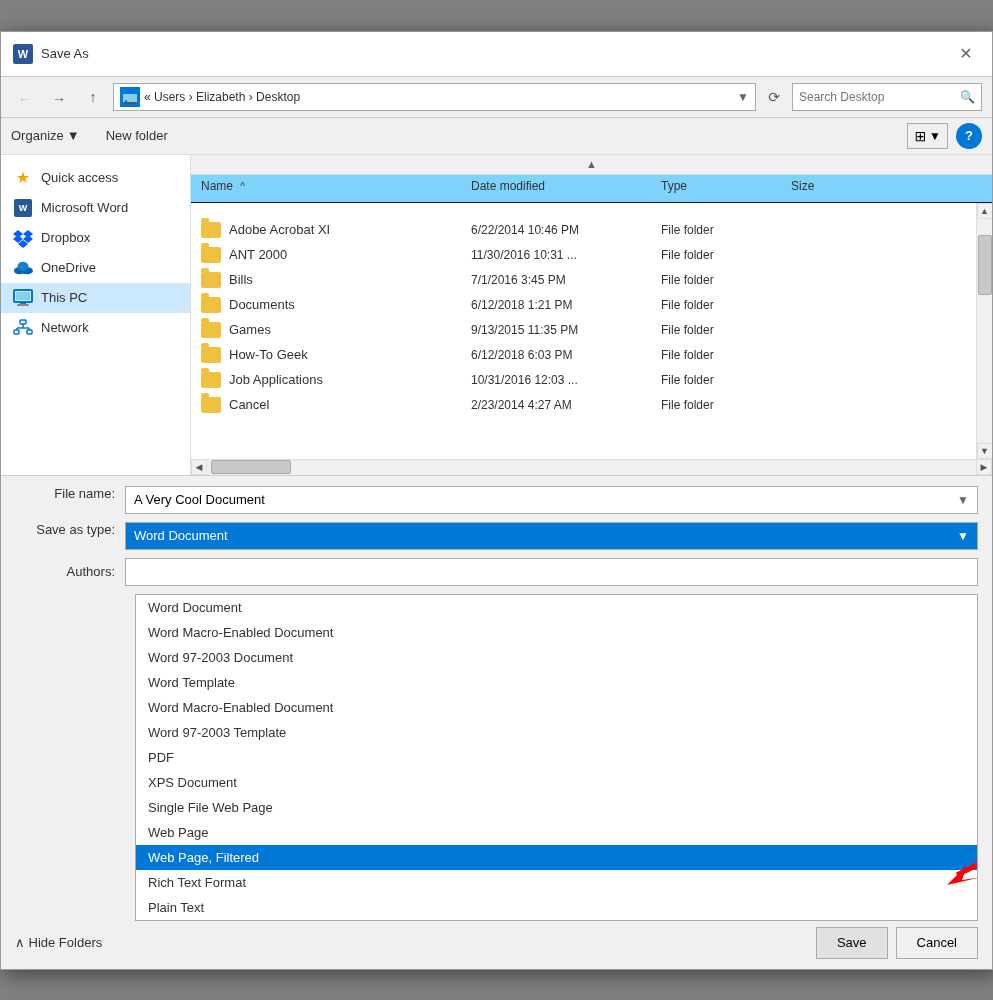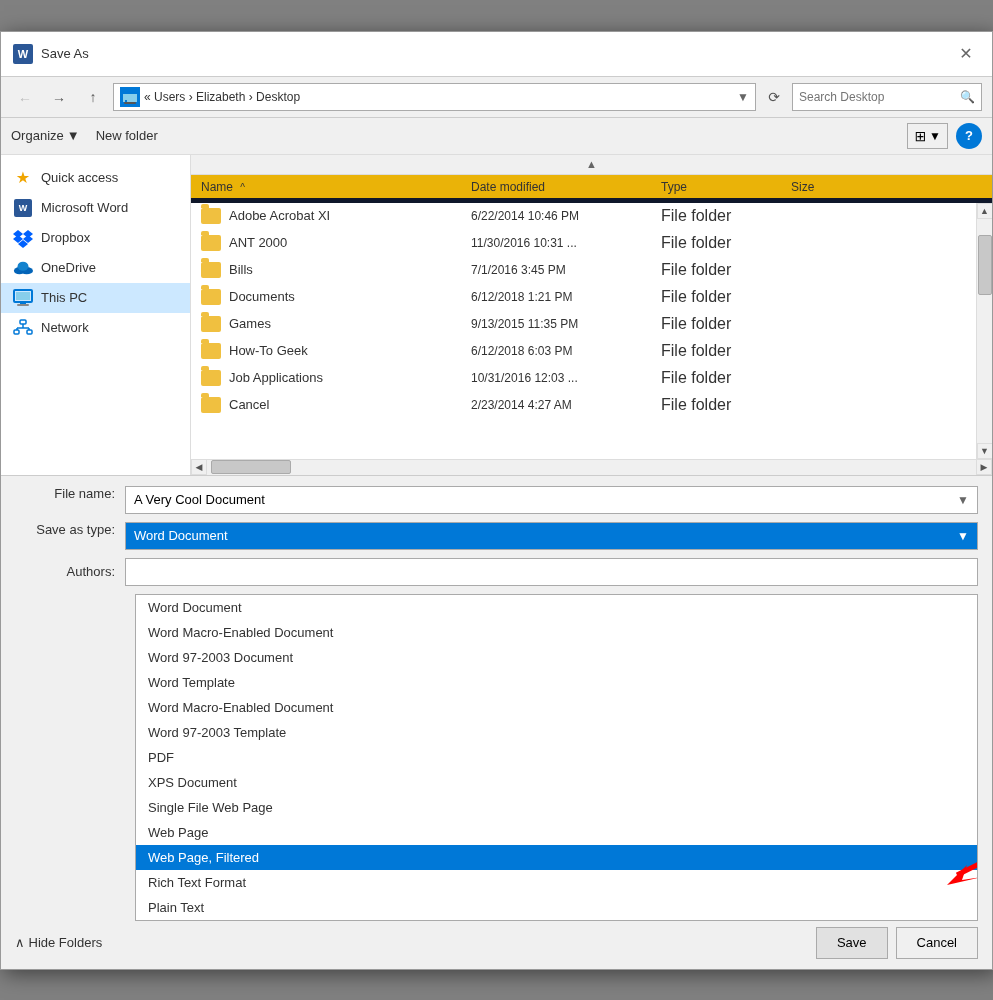--- a/index.html
+++ b/index.html
@@ -144,21 +144,21 @@
       background: #f0f0f0;
       padding: 5px 10px;
       display: flex;
       align-items: center;
       justify-content: space-between;
       border-bottom: 1px solid #ddd;
     }
     .action-bar-left {
       display: flex;
       align-items: flex-start;
-      gap: 16px;
+      gap: 26px;
     }
     .organize-btn {
       background: none;
       border: none;
       cursor: pointer;
       font-size: 13px;
       color: #333;
       display: flex;
       align-items: center;
       gap: 3px;
@@ -246,20 +246,21 @@
       font-size: 10px;
       margin-left: 4px;
     }
     .col-name { width: 270px; padding: 0 10px; flex-shrink: 0; cursor: pointer; }
     .col-date { width: 190px; padding: 0 10px; flex-shrink: 0; }
     .col-type { width: 130px; padding: 0 10px; flex-shrink: 0; }
     .col-size { width: 80px; padding: 0 10px; flex-shrink: 0; }
     .file-list {
       flex: 1;
       overflow-y: auto;
+      margin-top: 15px;
     }
     .file-row {
       display: flex;
       align-items: center;
       padding: 4px 0;
       cursor: pointer;
       border-bottom: 1px solid transparent;
     }
     .file-cell-name {
       width: 270px;
@@ -292,21 +293,21 @@
     .file-cell-date {
       width: 190px;
       padding: 0 10px;
       font-size: 12px;
       color: #333;
       flex-shrink: 0;
     }
     .file-cell-type {
       width: 130px;
       padding: 0 10px;
-      font-size: 16px;
+      font-size: 12px;
       color: #333;
       flex-shrink: 0;
     }
     .file-cell-size {
       width: 80px;
       padding: 0 10px;
       font-size: 12px;
       color: #333;
       flex-shrink: 0;
     }
@@ -462,27 +463,27 @@
       font-size: 13px;
       cursor: pointer;
       border: 1px solid #aaa;
       background: #f0f0f0;
     }
     .action-button.primary {
       background: #e1e1e1;
     }
     .col-header-wrapper {
       display: flex;
-      background: #eab308;
-      border-bottom: 5px solid #0f172a;
+      background: #7dd3fc;
+      border-bottom: 1px solid #0f172a;
       padding: 4px 0;
       font-size: 12px;
       color: #333;
       min-height: 28px;
-      align-items: flex-end;
+      align-items: flex-start;
     }
   </style>
 </head>
 <body>
 
 <div class="dialog">
 
   <div class="title-bar">
     <div class="title-bar-left">
       <div class="word-icon">W</div>

